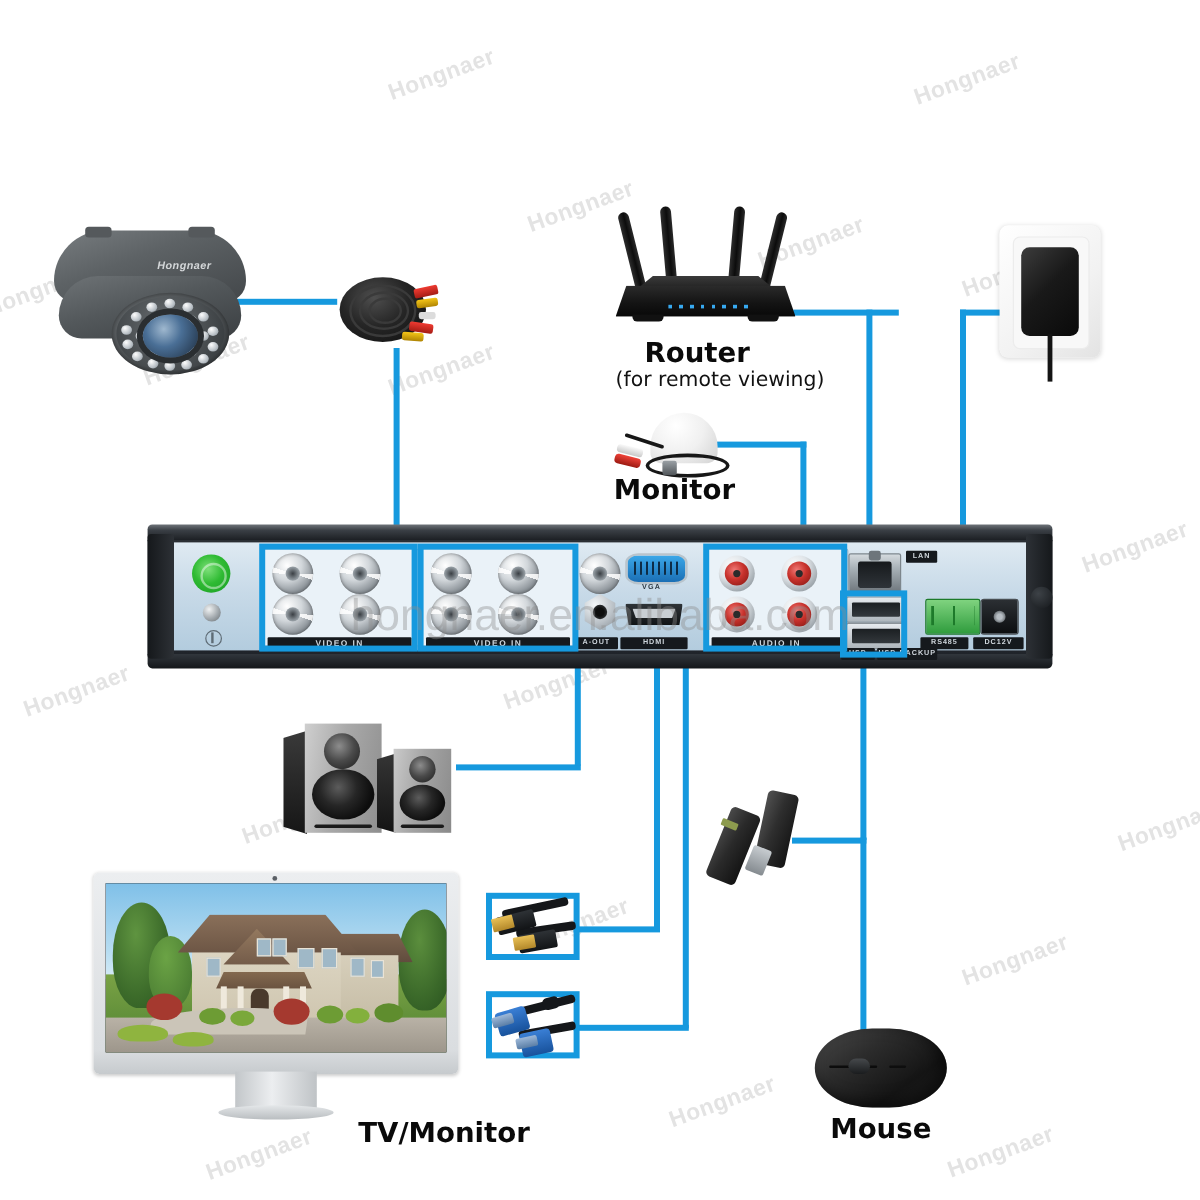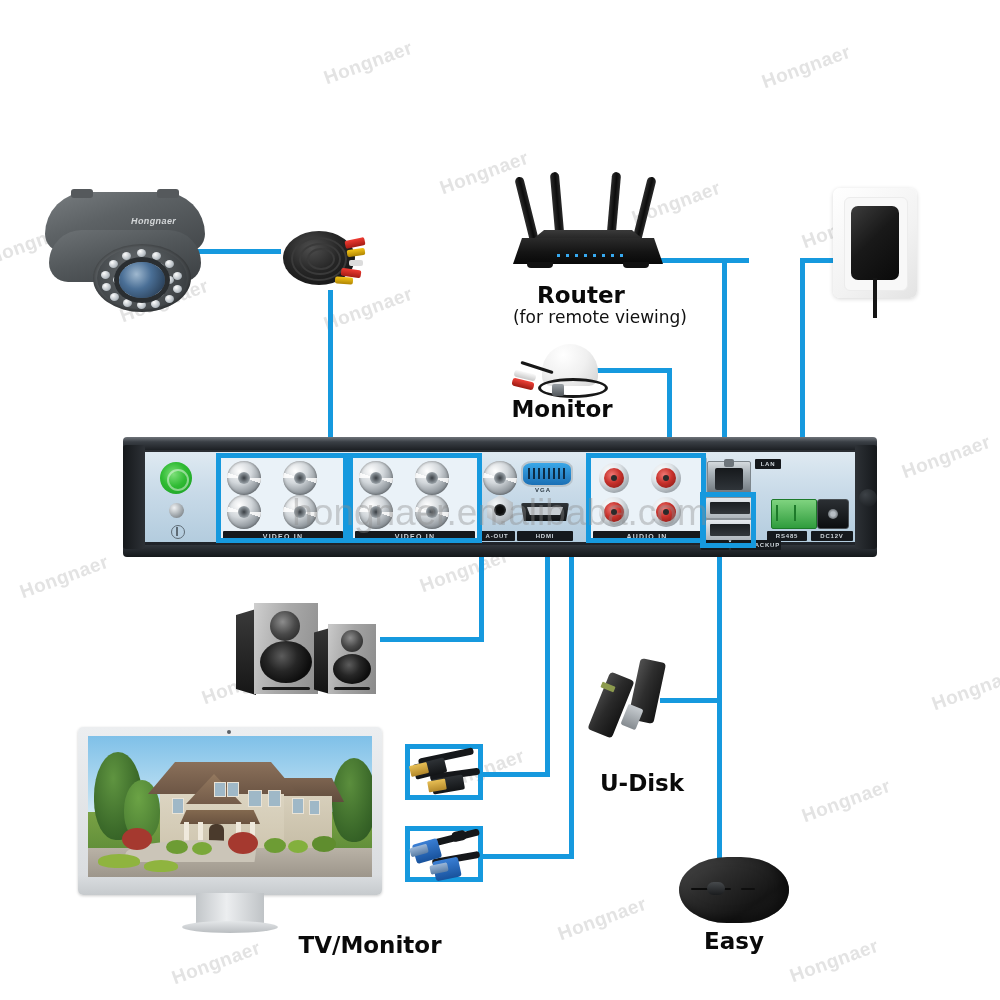--- a/index.html
+++ b/index.html
@@ -585,23 +585,22 @@
       <div class="vg-head" style="left:20px;top:33px;transform:rotate(-12deg);"></div>
     </div>
   </div>
 
   <div class="udisk">
     <div class="ud1"></div>
     <div class="ud-chip"></div>
     <div class="ud2"></div>
     <div class="ud-usb"></div>
   </div>
-  <div class="lbl" style="left:552px;top:770px;width:180px;">U-Disk</div>
 
   <div class="mouse">
     <div class="ms-body"></div>
     <div class="ms-split"></div>
     <div class="ms-wheel"></div>
     <div class="ms-btn"></div>
   </div>
-  <div class="lbl" style="left:644px;top:928px;width:180px;">Easy</div>
+  <div class="lbl" style="left:644px;top:928px;width:180px;">Mouse</div>
 
 </div>
 
 </body></html>

